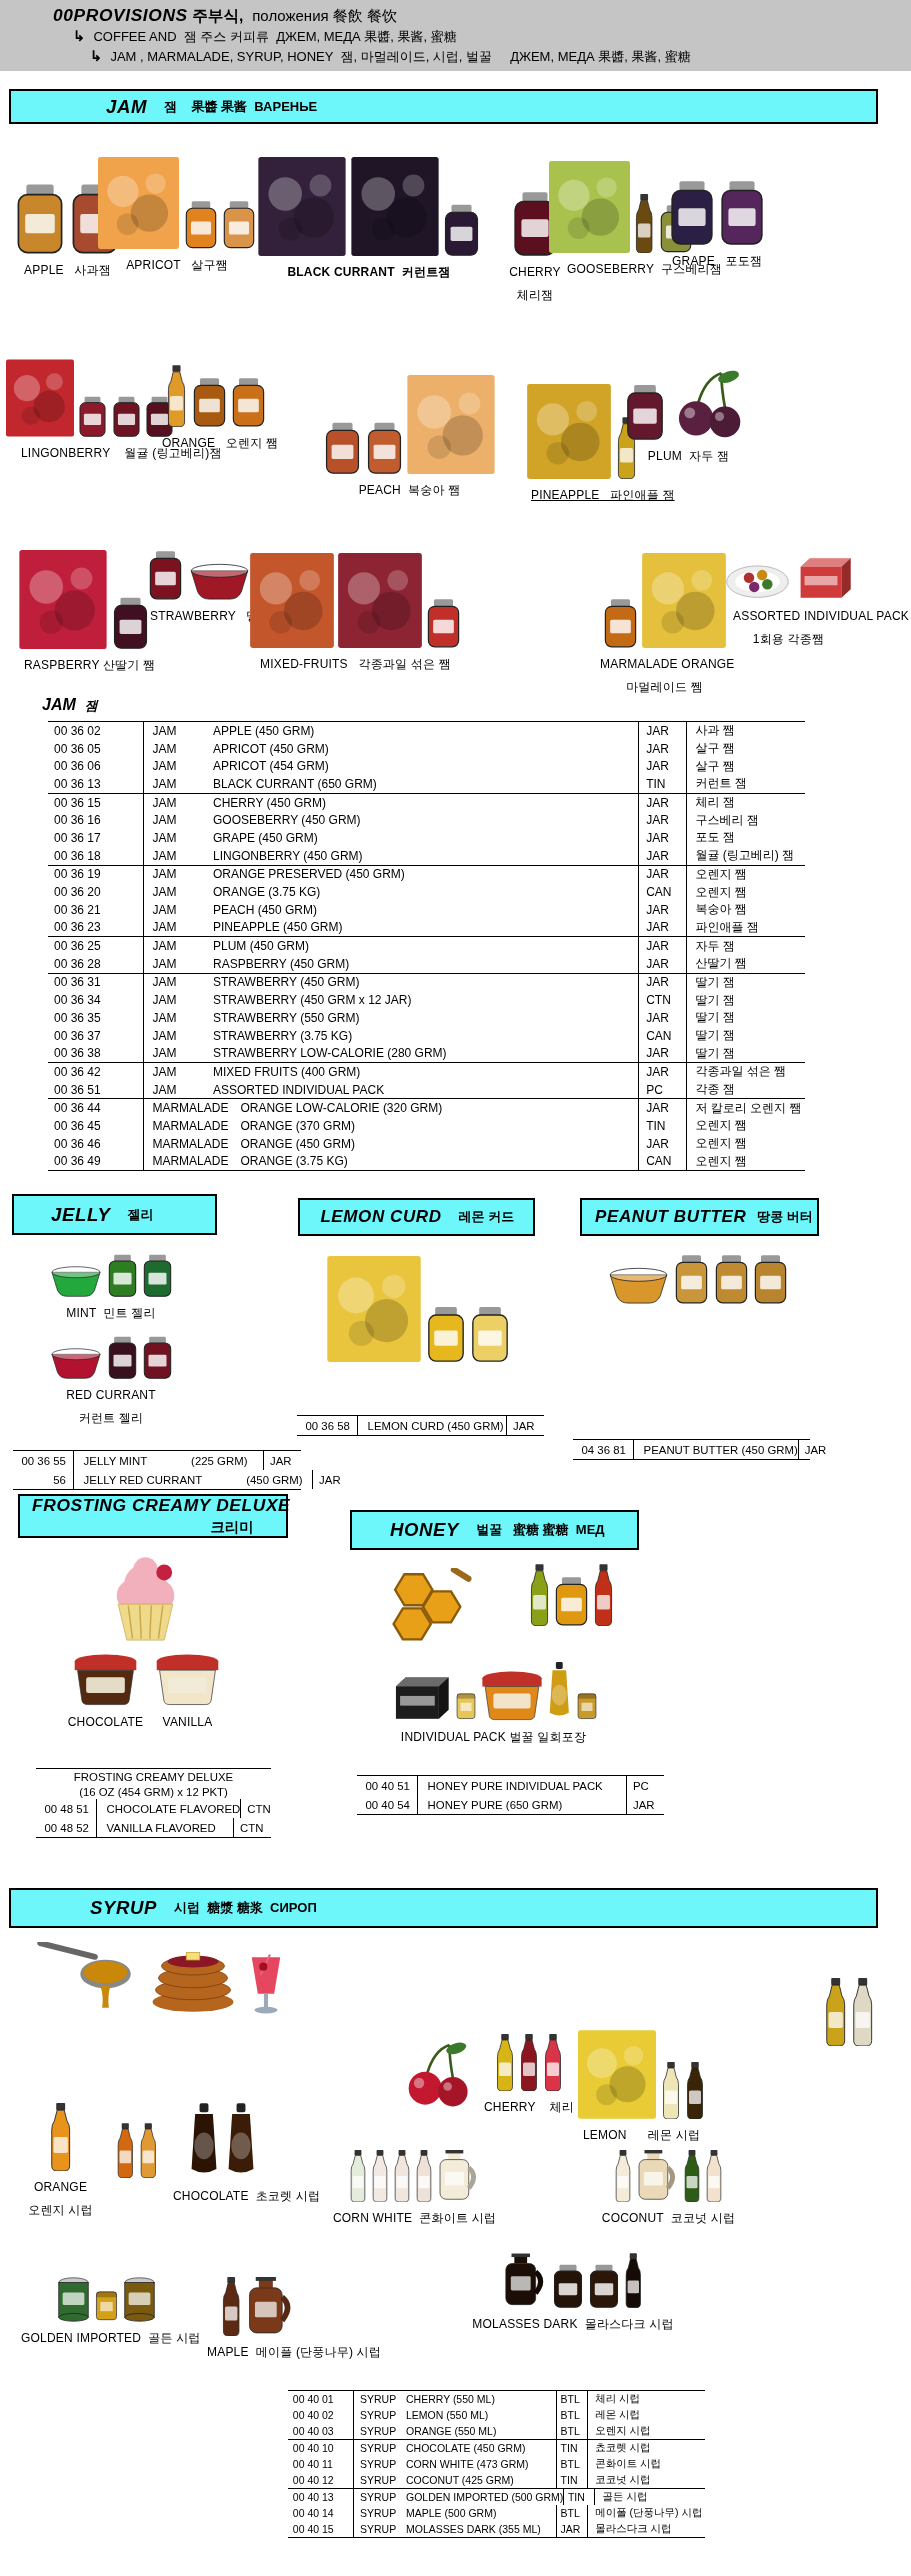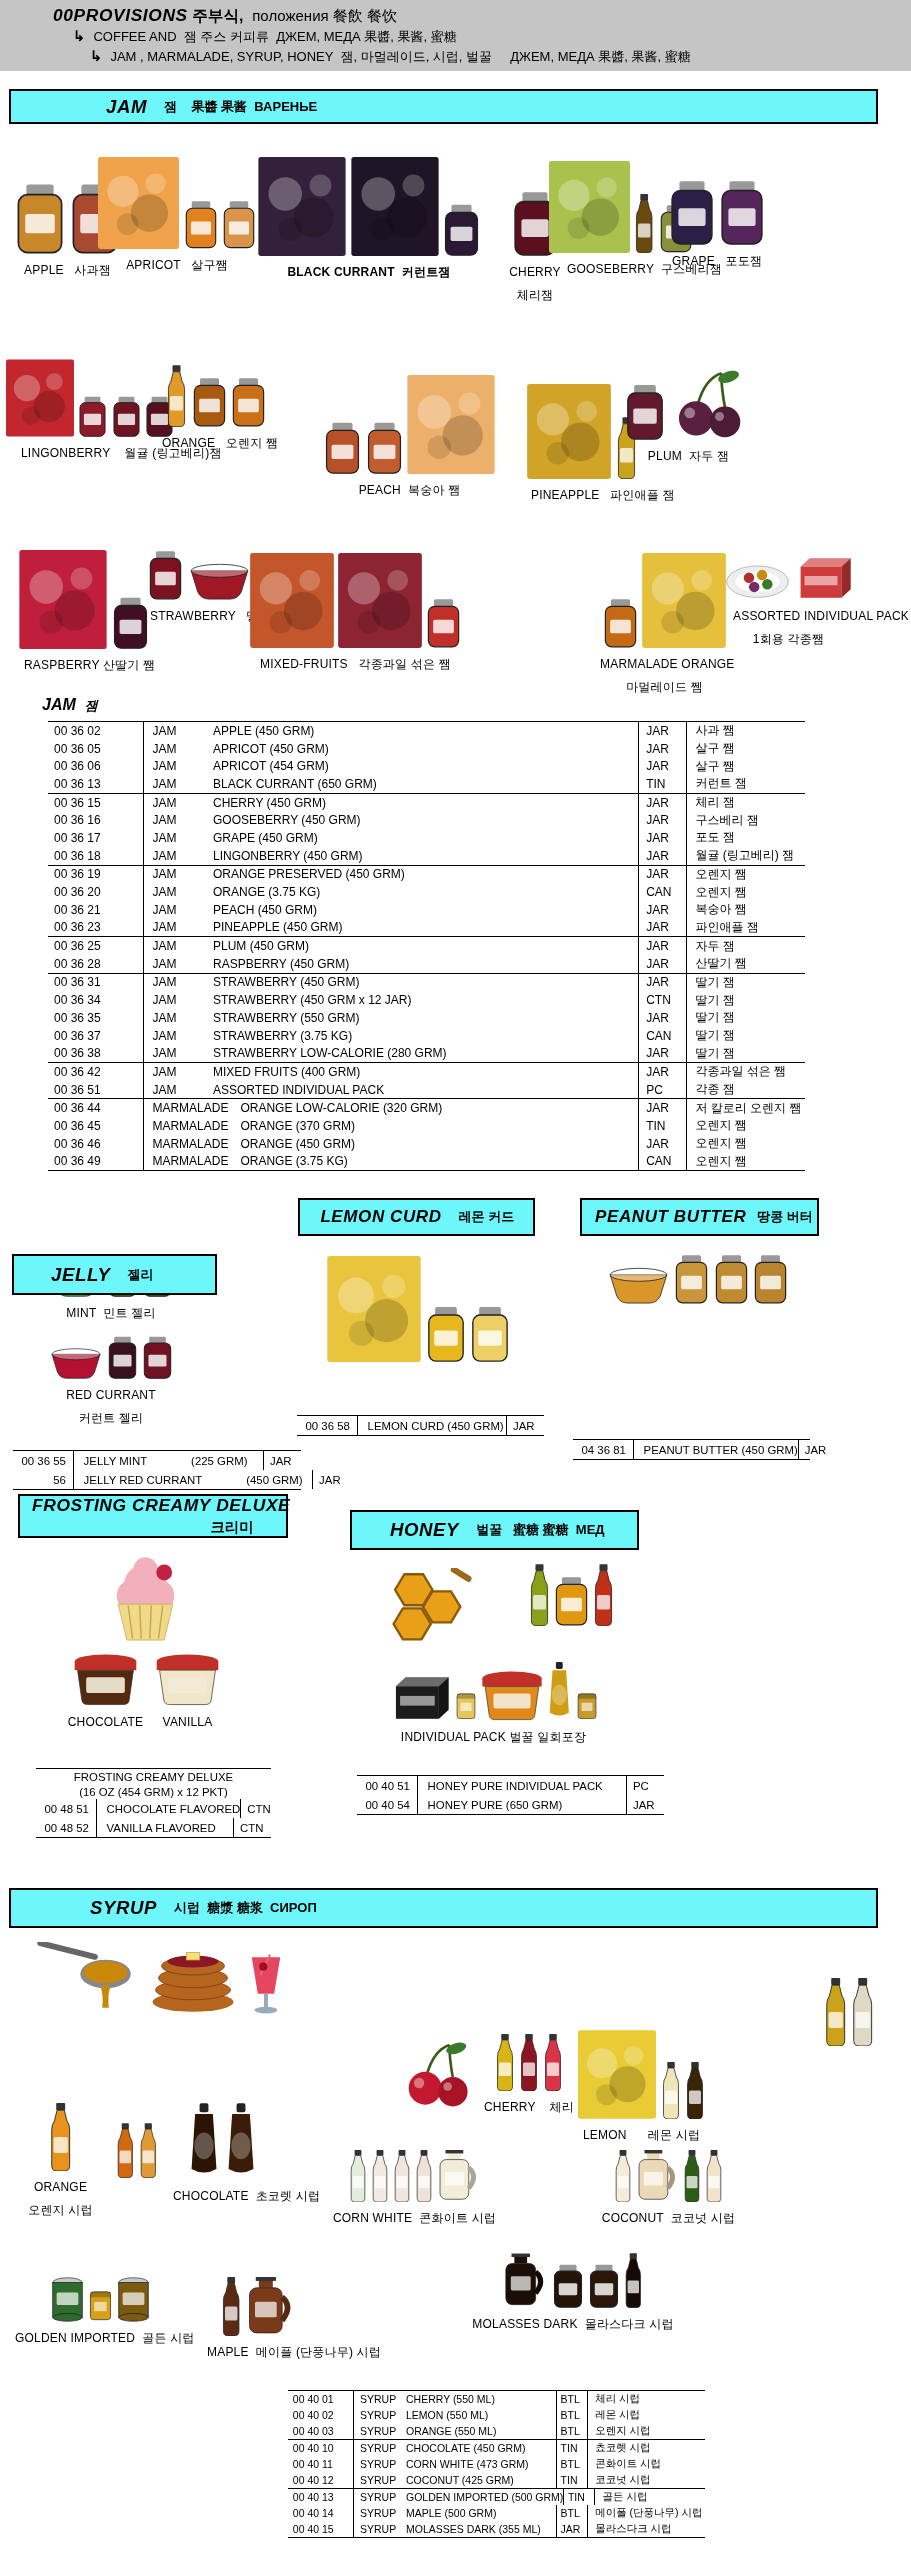--- a/index.html
+++ b/index.html
@@ -243,21 +243,21 @@
         <span><svg width="88" height="99" viewBox="0 0 104 118" xmlns="http://www.w3.org/2000/svg">
             <rect width="104" height="118" rx="3" fill="#edb06a"></rect>
             <circle cx="32" cy="44" r="20" fill="#fff" opacity=".28"></circle>
             <circle cx="66" cy="72" r="24" fill="#000" opacity=".18"></circle>
             <circle cx="74" cy="34" r="13" fill="#fff" opacity=".22"></circle>
             <circle cx="38" cy="86" r="14" fill="#000" opacity=".12"></circle>
           </svg></span>
       </div>
       <div class="cap">PEACH  복숭아 쨈</div>
     </div>
-    <div class="fig" style="left: 531px; top: 384px; width: 102px;">
+    <div class="fig" style="left: 531px; top: 384px; width: 102px; text-decoration: underline;">
       <div class="icons">
         <span><svg width="84" height="95" viewBox="0 0 104 118" xmlns="http://www.w3.org/2000/svg">
             <rect width="104" height="118" rx="3" fill="#d1a428"></rect>
             <circle cx="32" cy="44" r="20" fill="#fff" opacity=".28"></circle>
             <circle cx="66" cy="72" r="24" fill="#000" opacity=".18"></circle>
             <circle cx="74" cy="34" r="13" fill="#fff" opacity=".22"></circle>
             <circle cx="38" cy="86" r="14" fill="#000" opacity=".12"></circle>
           </svg></span>
         <span><svg width="21" height="62" viewBox="0 0 26 76" xmlns="http://www.w3.org/2000/svg">
             <rect x="8" y="0" width="10" height="8" rx="1" fill="#333"></rect>
@@ -765,21 +765,21 @@
             <rect x="5" y="38" width="16" height="18" rx="2" fill="#fff" opacity=".75"></rect>
           </svg></span>
         <span><svg width="18" height="52" viewBox="0 0 26 76" xmlns="http://www.w3.org/2000/svg">
             <rect x="8" y="0" width="10" height="8" rx="1" fill="#333"></rect>
             <path d="M9,8 h8 l3,12 q3,4 3,10 v40 q0,6 -6,6 h-8 q-6,0 -6,-6 v-40 q0,-6 3,-10 Z" fill="#f2e2cc" stroke="#222" stroke-width="1"></path>
             <rect x="5" y="38" width="16" height="18" rx="2" fill="#fff" opacity=".75"></rect>
           </svg></span>
       </div>
       <div class="cap">COCONUT  코코넛 시럽</div>
     </div>
-    <div class="fig" style="left: 15px; top: 2277px; width: 171px;">
+    <div class="fig" style="left: 21px; top: 2277px; width: 171px;">
       <div class="icons">
         <span><svg width="33" height="45" viewBox="0 0 42 58" xmlns="http://www.w3.org/2000/svg">
             <ellipse cx="21" cy="7" rx="19" ry="6" fill="#c9c9c9" stroke="#444"></ellipse>
             <rect x="2" y="7" width="38" height="45" fill="#2f6b2f" stroke="#222"></rect>
             <ellipse cx="21" cy="52" rx="19" ry="5" fill="#2f6b2f" stroke="#222"></ellipse>
             <rect x="7" y="20" width="28" height="16" rx="2" fill="#fff" opacity=".7"></rect>
           </svg></span>
         <span><svg width="25" height="34" viewBox="0 0 32 44" xmlns="http://www.w3.org/2000/svg">
             <rect x="3" y="5" width="26" height="36" rx="4" fill="#d4a017" stroke="#333"></rect>
             <rect x="3" y="5" width="26" height="7" fill="#000" opacity=".25"></rect>
@@ -1015,21 +1015,21 @@
     </div>
     <div class="trow">
       <span class="cc">00 36 49</span>
       <span class="cg">MARMALADE</span>
       <span class="cd">ORANGE (3.75 KG)</span>
       <span class="cu">CAN</span>
       <span class="ck">오렌지 쨈</span>
     </div>
   </div>
 
-<div class="banner" style="left:12px;top:1254px;width:205px;height:41px;padding-left:37px;">
+<div class="banner" style="left:12px;top:1194px;width:205px;height:41px;padding-left:37px;">
   <span class="bt">JELLY</span>
   <span class="bs">젤리</span>
 </div>
 <div class="banner small" style="left:298px;top:1198px;width:237px;height:38px;padding-left:20.4px;">
   <span class="bt">LEMON CURD</span>
   <span class="bs">레몬 커드</span>
 </div>
 <div class="banner small" style="left:580px;top:1198px;width:239px;height:38px;padding-left:13px;gap:10.8px;">
   <span class="bt">PEANUT BUTTER</span>
   <span class="bs">땅콩 버터</span>

